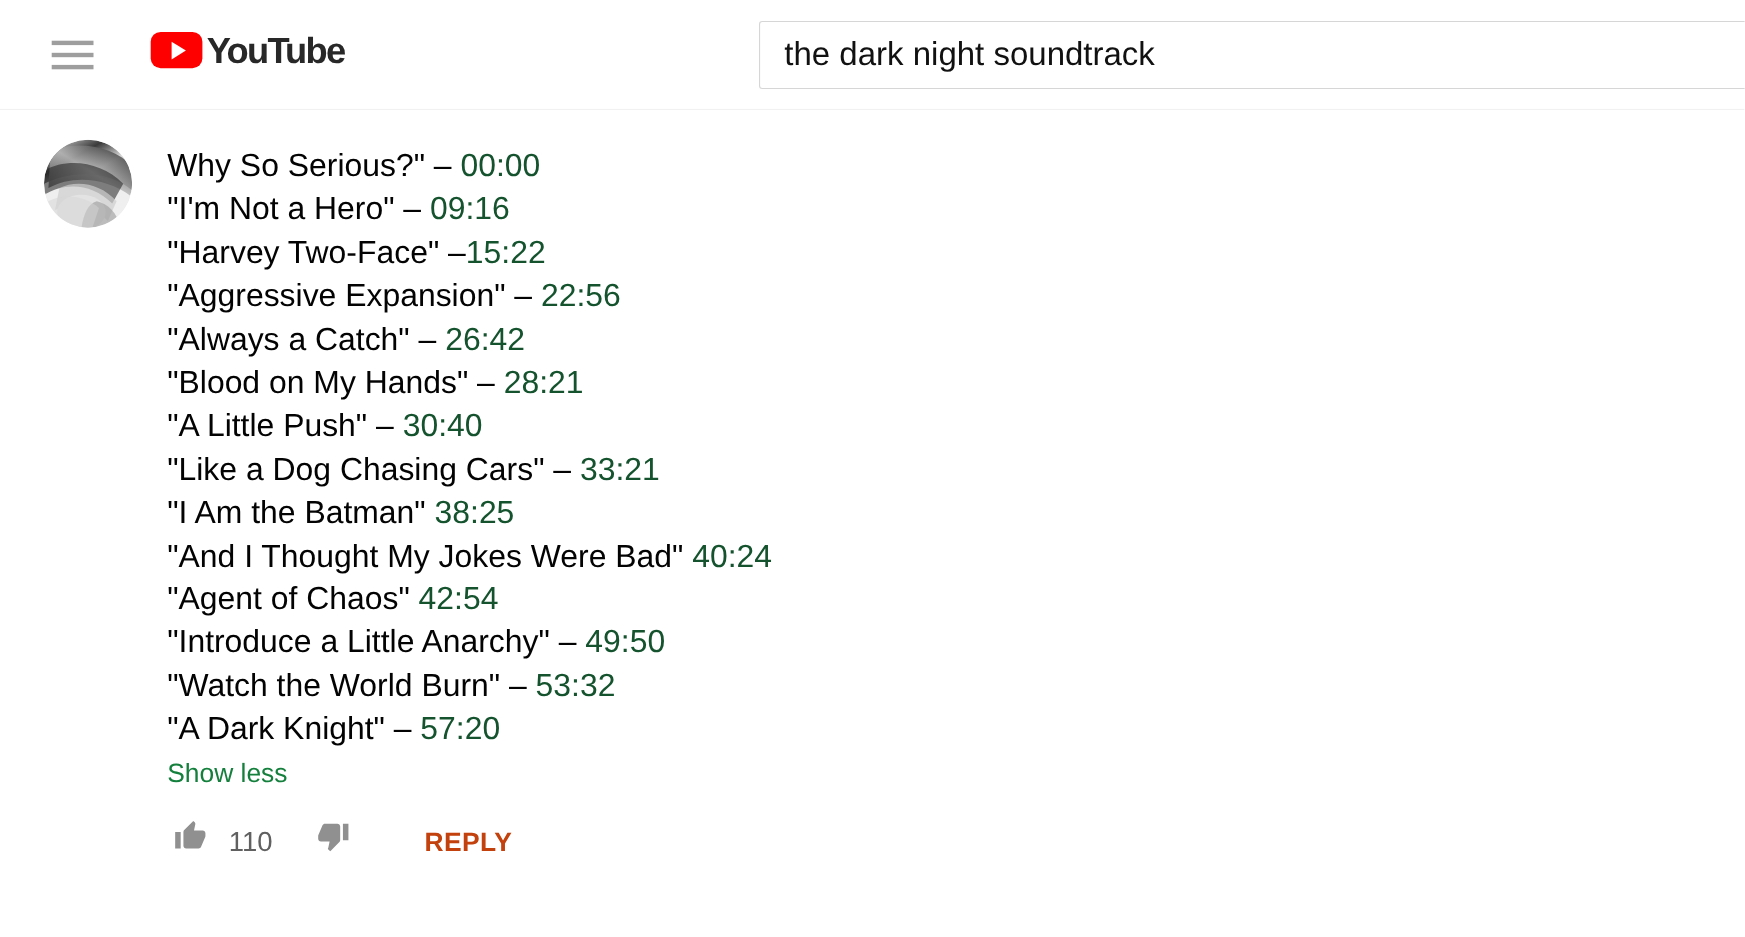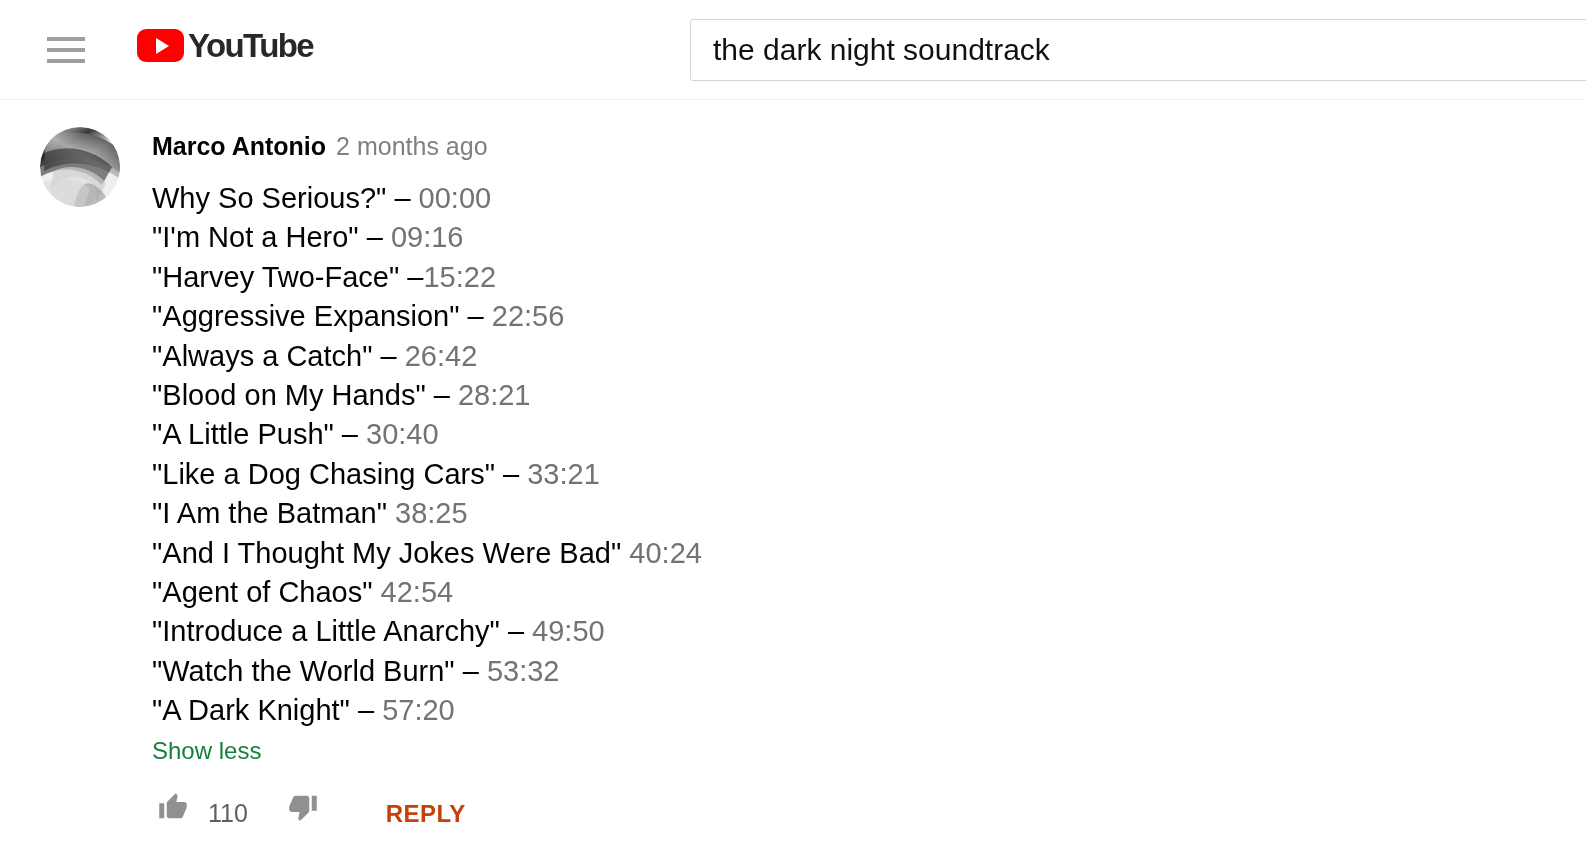--- a/index.html
+++ b/index.html
@@ -154,21 +154,21 @@
   .comment-text {
     font-size: 29px;
     color: #030303;
     font-family: "Liberation Sans", sans-serif;
   }
   .comment-line {
     line-height: 39.4px;
     white-space: nowrap;
   }
   .timestamp-link {
-    color: #737373;
+    color: #14532d;
     cursor: pointer;
     margin-top: 37px;
   }
   .show-less {
     font-size: 24px;
     font-weight: normal;
     color: #15803d;
     line-height: 39.4px;
     cursor: pointer;
     display: inline-block;
@@ -262,24 +262,20 @@
           <path d="M14 44 C30 36 52 40 66 56 L58 74 C44 58 26 56 10 64 Z" fill="#cfcfcf" opacity="0.7"></path>
           <ellipse cx="34" cy="66" rx="22" ry="16" fill="#e3e3e3"></ellipse>
           <path d="M48 56 C58 58 66 66 70 80 L34 80 C36 68 40 58 48 56 Z" fill="#9a9a9a" opacity="0.6"></path>
           <path d="M0 58 C16 48 36 50 50 62 L44 80 L0 80 Z" fill="#d5d5d5" opacity="0.5"></path>
         </g>
       </svg>
     </div>
 
     <div class="comment-body">
 
-      <div class="comment-header">
-        <span class="author-name">Marco Antonio</span>
-        <span class="published-time">2 months ago</span>
-      </div>
 
       <div class="comment-text">
         <div class="comment-line">
           <span>Why So Serious?" – </span><span class="timestamp-link">00:00</span>
         </div>
         <div class="comment-line">
           <span>"I'm Not a Hero" – </span><span class="timestamp-link">09:16</span>
         </div>
         <div class="comment-line">
           <span>"Harvey Two-Face" –</span><span class="timestamp-link">15:22</span>

